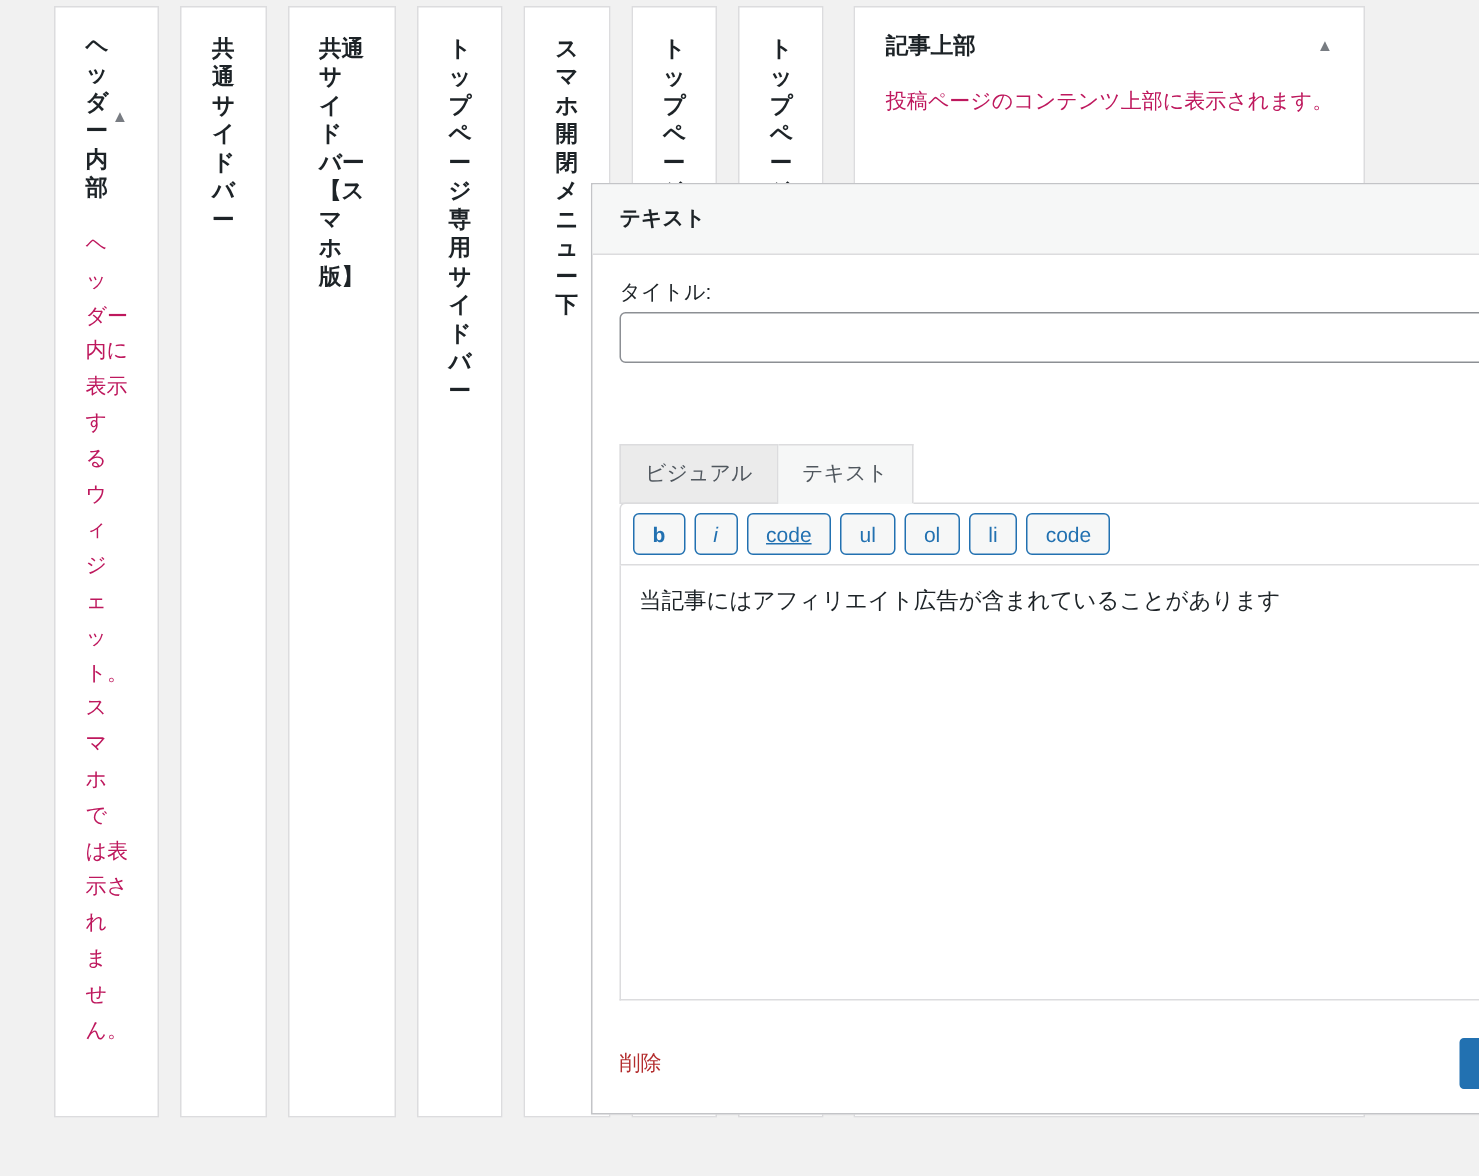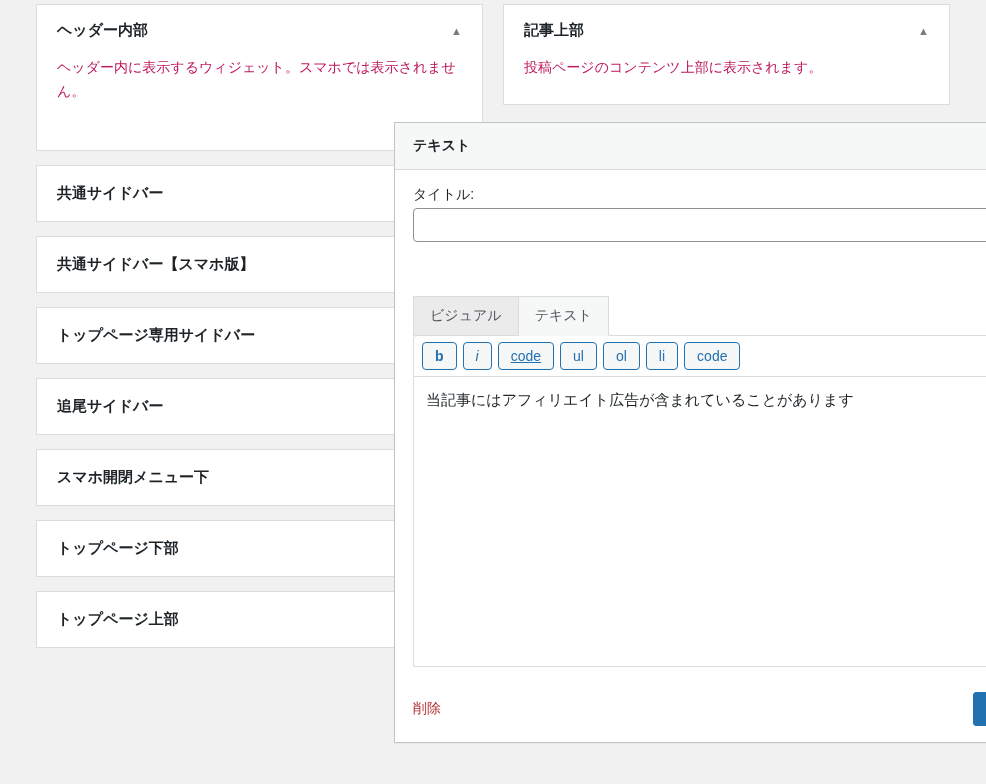--- a/index.html
+++ b/index.html
@@ -14,21 +14,21 @@
       position: relative;
     }
     .columns {
       display: flex;
       gap: 20px;
       padding: 4px 36px 0 36px;
     }
     .col {
       flex: 1;
       display: flex;
-      flex-direction: column;
+      flex-direction: row;
       gap: 14px;
     }
     .widget-area {
       background: #fff;
       border: 1px solid #dcdcde;
     }
     .widget-area-header {
       padding: 16px 20px;
       display: flex;
       align-items: center;
@@ -223,25 +223,20 @@
         <span class="widget-area-title">共通サイドバー【スマホ版】</span>
       </div>
     </div>
 
     <div class="widget-area closed">
       <div class="widget-area-header">
         <span class="widget-area-title">トップページ専用サイドバー</span>
       </div>
     </div>
 
-    <div class="widget-area closed">
-      <div class="widget-area-header">
-        <span class="widget-area-title">追尾サイドバー</span>
-      </div>
-    </div>
 
     <div class="widget-area closed">
       <div class="widget-area-header">
         <span class="widget-area-title">スマホ開閉メニュー下</span>
       </div>
     </div>
 
     <div class="widget-area closed">
       <div class="widget-area-header">
         <span class="widget-area-title">トップページ下部</span>

